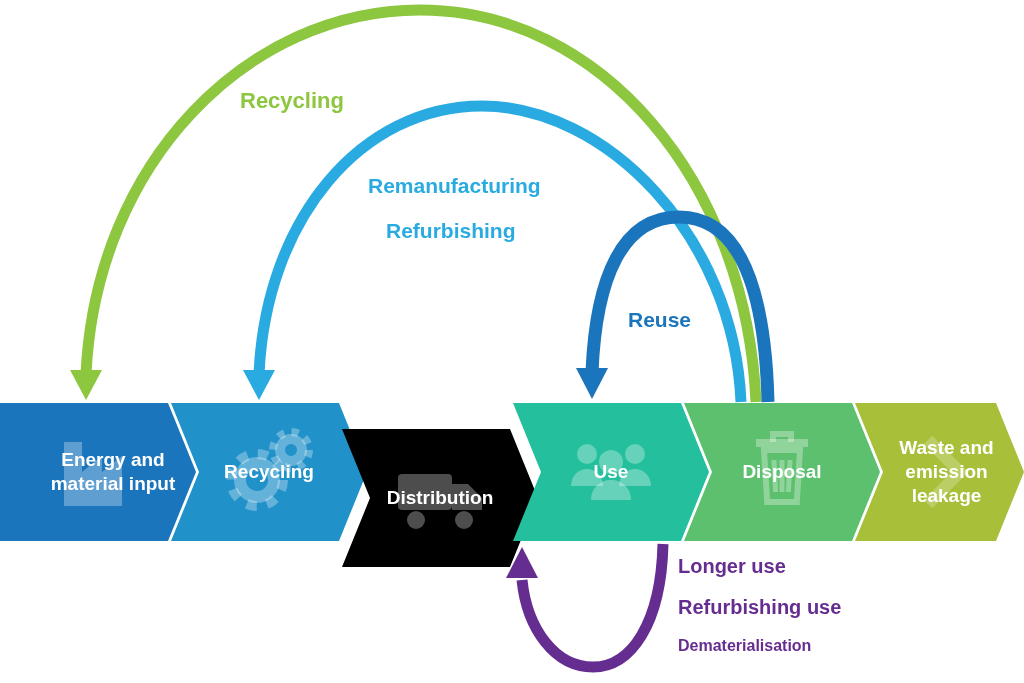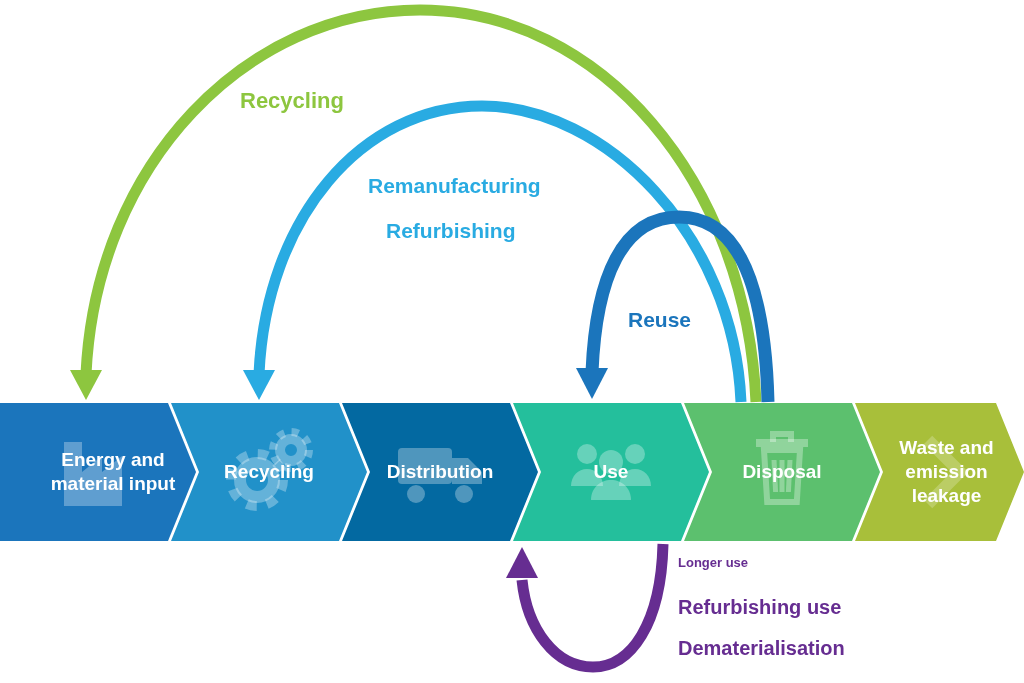--- a/index.html
+++ b/index.html
@@ -63,23 +63,23 @@
   .lbl {
     position: absolute;
     z-index: 3;
     font-weight: bold;
     white-space: nowrap;
   }
   .lbl-recycling        { left: 240px; top:  88px; font-size: 22px; color: #8dc63f; }
   .lbl-remanufacturing  { left: 368px; top: 174px; font-size: 21px; color: #29abe2; }
   .lbl-refurbishing     { left: 368px; top: 219px; font-size: 21px; color: #29abe2; margin-left: 18px; }
   .lbl-reuse            { left: 628px; top: 280px; font-size: 21px; color: #1b75bc; margin-top: 28px; }
-  .lbl-longer-use       { left: 678px; top: 555px; font-size: 13px; color: #662d91; }
+  .lbl-longer-use       { left: 678px; top: 555px; font-size: 20px; color: #662d91; }
   .lbl-intensifying-use { left: 678px; top: 596px; font-size: 20px; color: #662d91; }
-  .lbl-dematerialisation{ left: 678px; top: 637px; font-size: 20px; color: #662d91; }
+  .lbl-dematerialisation{ left: 678px; top: 637px; font-size: 16px; color: #662d91; }
 </style>
 </head>
 <body>
 
 <div class="canvas">
 
   <svg class="arcs" viewBox="0 0 1024 683" xmlns="http://www.w3.org/2000/svg" aria-hidden="true">
 
     <path d="M 756 402 C 746 180 600 10 420 10 C 248 10 96 162 86 374" fill="none" stroke-width="11" stroke="#8dc63f"></path>
     <polygon points="70,370 102,370 86,400" fill="#8dc63f"></polygon>
@@ -118,21 +118,21 @@
           <circle cx="18" cy="28" r="8.5" stroke-width="6"></circle>
           <circle cx="18" cy="28" r="13" stroke-width="5" stroke-dasharray="5.1 5.11"></circle>
           <circle cx="35" cy="13" r="5.5" stroke-width="5"></circle>
           <circle cx="35" cy="13" r="9" stroke-width="4" stroke-dasharray="3.5 3.57"></circle>
         </g>
       </svg>
     </span>
     <span class="label">Recycling</span>
   </div>
 
-  <div class="chev s2" style="background-color: #0369a1;">
+  <div class="chev s2" style="background-color: #000000; margin-top: 26px;">
     <span class="icon">
       <svg viewBox="0 0 48 48">
         <g fill="rgba(255,255,255,0.30)">
           <rect x="3" y="12" width="27" height="18" rx="2"></rect>
           <path d="M30 17h8l7 7v6H30z"></path>
           <circle cx="12" cy="35" r="4.5"></circle>
           <circle cx="36" cy="35" r="4.5"></circle>
         </g>
       </svg>
     </span>

